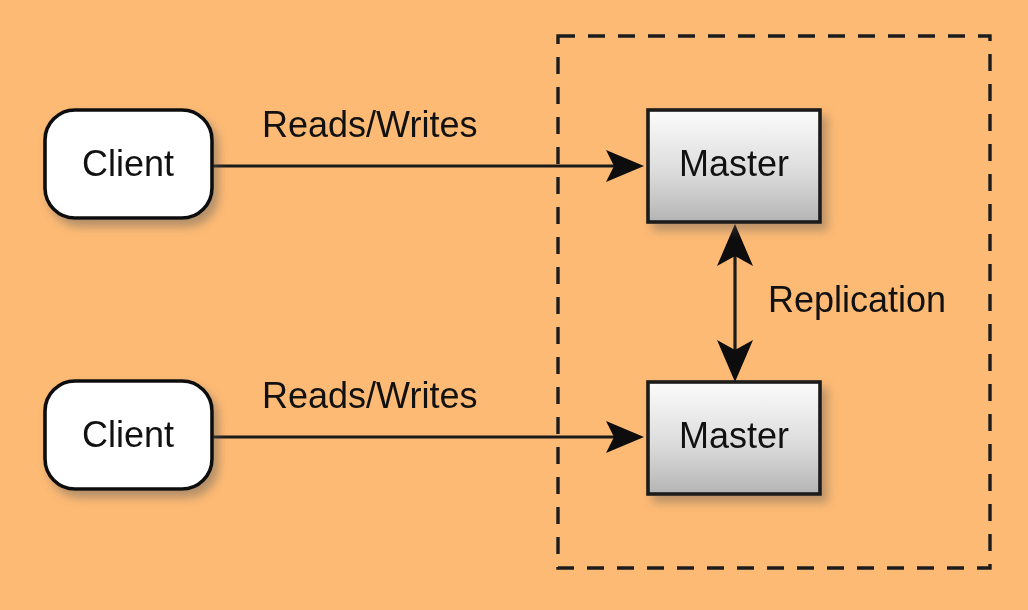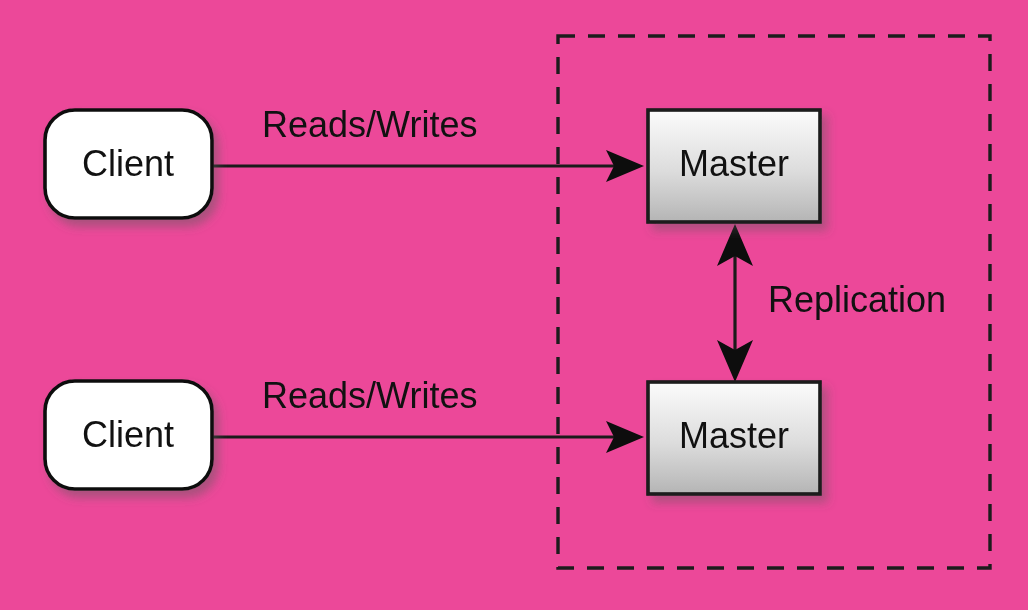--- a/index.html
+++ b/index.html
@@ -8,21 +8,21 @@
     background: #ffffff;
   }
   body {
     font-family: "Liberation Sans", sans-serif;
     -webkit-font-smoothing: antialiased;
   }
   #canvas {
     position: relative;
     width: 1028px;
     height: 610px;
-    background: #ec4899;
+    background: #fdba74;
     overflow: hidden;
   }
   svg#diagram {
     position: absolute;
     left: 0;
     top: 0;
     width: 1028px;
     height: 610px;
     display: block;
   }

